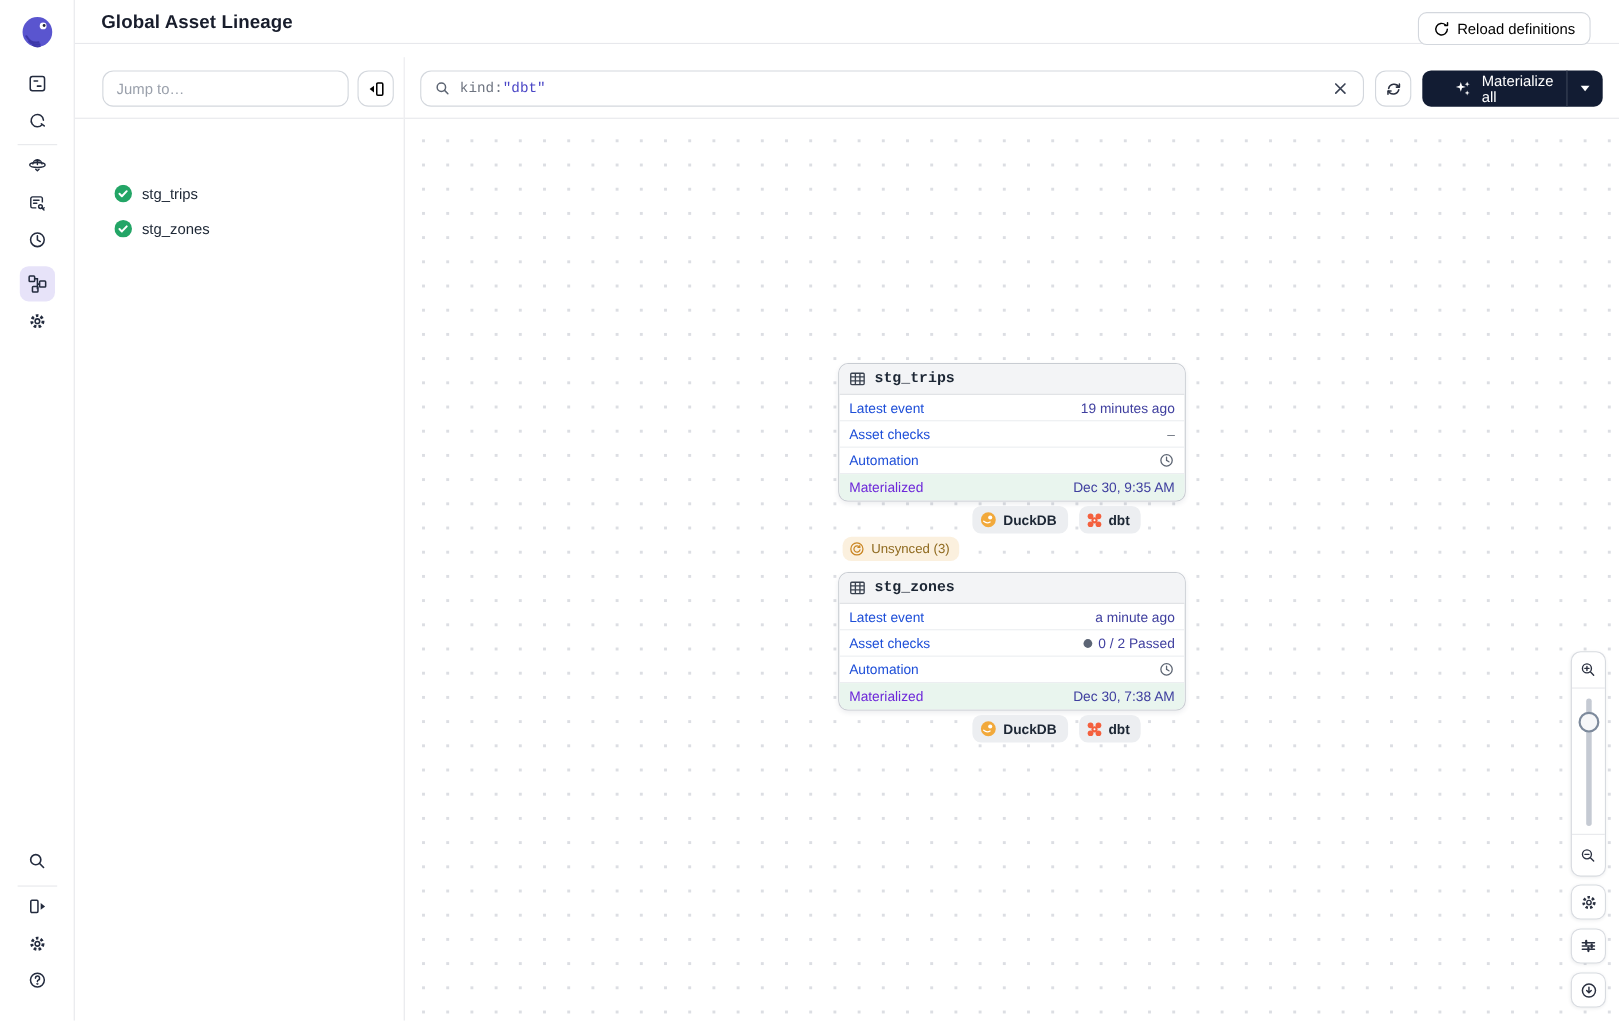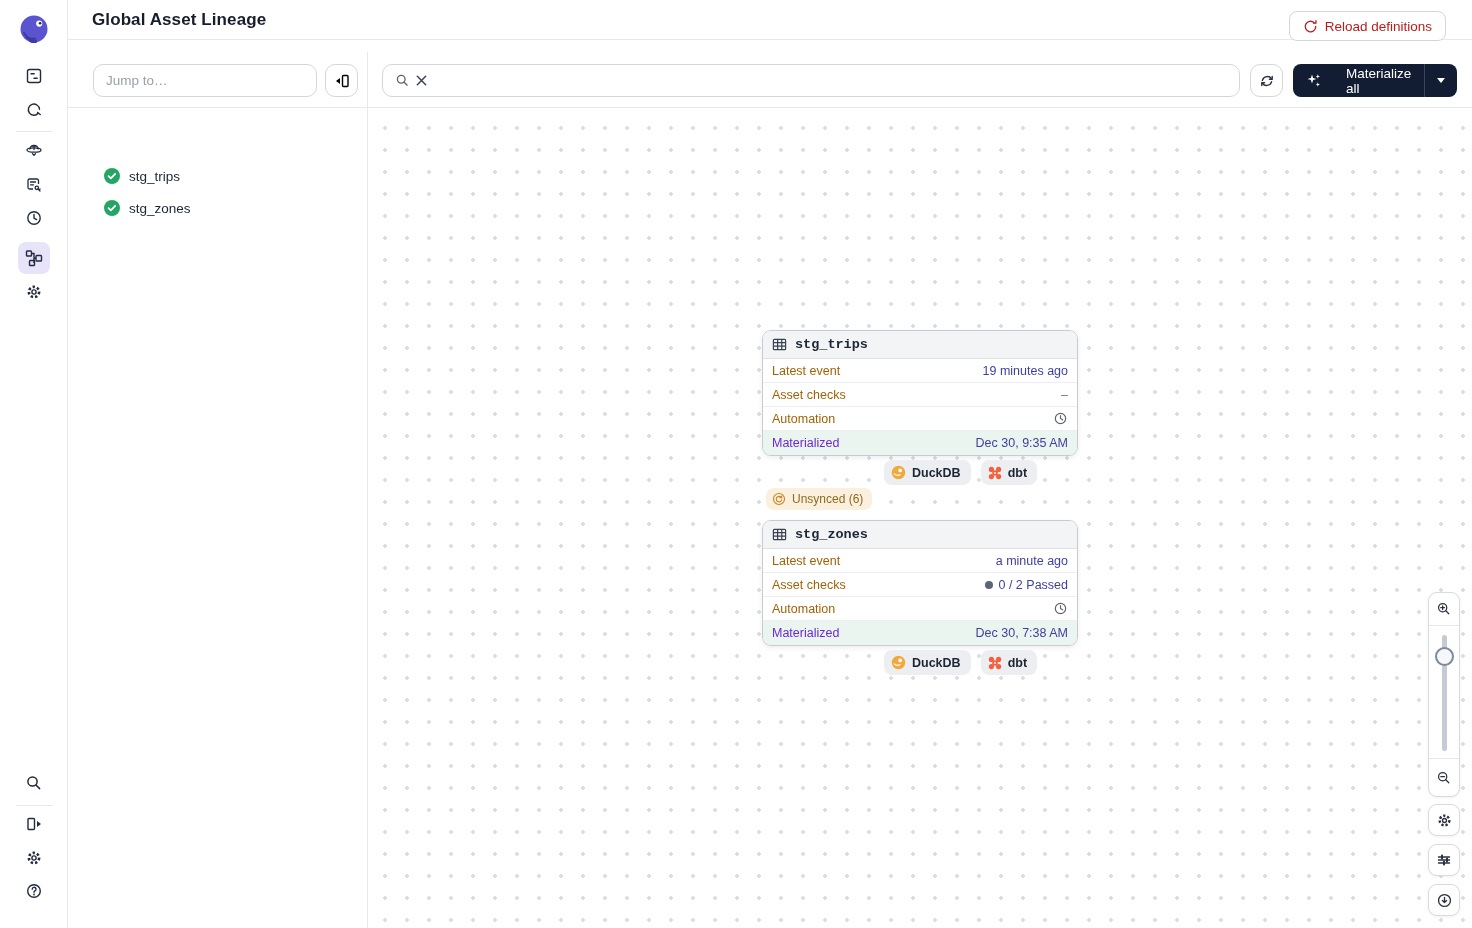--- a/index.html
+++ b/index.html
@@ -18,21 +18,21 @@
   .rail-btn.active { background:#e7e3f9; }
   .rail-div { position:absolute; left:16px; width:36px; height:1px; background:#e7e8ec; }
   .logo { position:absolute; left:16px; top:12px; width:36px; height:36px; }
 
   
   .header { position:absolute; left:68px; top:0; width:1404px; height:40px; background:#fff;
             border-bottom:1px solid #e7e8ec; display:flex; align-items:center; z-index:20; }
   .header h1 { font-size:17px; font-weight:700; color:#181d2c; margin-left:24px; letter-spacing:.1px; }
   .reload-btn { position:absolute; right:26px; top:11px; height:30px; display:flex; align-items:center;
                 gap:7px; padding:0 13px; border:1px solid #d3d7dd; border-radius:8px; background:#fff;
-                font-size:13.5px; color:#b91c1c; cursor:pointer; }
+                font-size:13.5px; color:#000000; cursor:pointer; }
 
   
   .panel { position:absolute; left:68px; top:52px; width:300px; height:876px; background:#fff;
            border-right:1px solid #e7e8ec; z-index:10; }
   .panel-toolbar { position:absolute; left:0; top:0; width:100%; height:56px; border-bottom:1px solid #e7e8ec; }
   .jump-input { position:absolute; left:25px; top:12px; width:224px; height:33px; border:1px solid #d3d7dd;
                 border-radius:10px; padding:0 12px; font-size:13.5px; color:#1c2634; outline:none; background:#fff; }
   .jump-input::placeholder { color:#9aa0ab; }
   .collapse-btn { position:absolute; left:257px; top:12px; width:33px; height:33px; border:1px solid #d3d7dd;
                   border-radius:10px; background:#fff; display:flex; align-items:center; justify-content:center; cursor:pointer; }
@@ -48,40 +48,40 @@
   .query-text { font-family:"Liberation Mono","DejaVu Sans Mono",monospace; font-size:13px; margin-left:8px; flex:1;
                 display:flex; }
   .query-key { color:#6e7480; }
   .query-val { color:#4a46c6; }
   .clear-x { width:22px; height:22px; display:flex; align-items:center; justify-content:center;
              color:#3a4254; cursor:pointer; font-size:15px; }
   .refresh-btn { position:absolute; left:882px; top:12px; width:33px; height:33px; border:1px solid #d3d7dd;
                  border-radius:10px; background:#fff; display:flex; align-items:center; justify-content:center; cursor:pointer; }
   .mat-btn { position:absolute; left:925px; top:12px; width:164px; height:33px; background:#121c33; border-radius:8px;
              display:flex; align-items:center; color:#fff; cursor:pointer; }
-  .mat-main { flex:1; display:flex; align-items:center; gap:24px; padding-left:13px; font-size:13.5px; font-weight:500; }
+  .mat-main { flex:1; display:flex; align-items:center; gap:9px; padding-left:29px; font-size:13.5px; font-weight:500; }
   .mat-sep { width:1px; height:33px; background:#3b4458; }
   .mat-caret { width:32px; display:flex; align-items:center; justify-content:center; }
   .caret-down { width:0; height:0; border-left:4.5px solid transparent; border-right:4.5px solid transparent;
                 border-top:5px solid #fff; }
 
   .viewport { position:absolute; left:0; top:56px; width:1104px; height:820px; overflow:hidden;
               background-image: radial-gradient(circle, #dcdee3 1.6px, transparent 1.7px);
               background-size: 22px 22px; background-position: 6px 9px; }
 
   
   .card { position:absolute; width:316px; background:#fff; border:1px solid #c8ccd2; border-radius:9px;
           box-shadow:0 2px 5px rgba(30,40,60,.08); overflow:hidden; cursor:pointer; }
   .card-header { height:28px; background:#f3f4f6; border-bottom:1px solid #dfe1e5; display:flex; align-items:center;
                  gap:8px; padding:0 9px; }
   .card-name { font-family:"Liberation Mono","DejaVu Sans Mono",monospace; font-size:13.5px; font-weight:700; color:#1c2634; }
   .card-row { height:24px; display:flex; align-items:center; justify-content:space-between; padding:0 9px;
               border-bottom:1px solid #eceef1; font-size:12.5px; }
   .card-row:last-child { border-bottom:none; }
-  .row-lbl { color:#a16207; }
+  .row-lbl { color:#1d4ed8; }
   .row-val { color:#3f3f9f; display:flex; align-items:center; gap:6px; }
   .row-val.muted { color:#6e7480; }
   .row-materialized { background:#e9f5ee; }
   .row-materialized .row-lbl { color:#6d28d9; }
   .check-dot { width:8px; height:8px; border-radius:50%; background:#5c6575; display:inline-block; }
 
   .tags { position:absolute; display:flex; gap:10px; }
   .tag { height:25px; background:#eceef1; border-radius:8px; display:flex; align-items:center; gap:6px;
          padding:0 10px 0 7px; font-size:12.5px; font-weight:700; color:#1c2634; cursor:pointer; }
 
@@ -265,20 +265,24 @@
 <main class="canvas">
 
   <div class="canvas-toolbar">
     <div class="query-box">
       <span>
         <svg width="15" height="15" viewBox="0 0 18 18" fill="none" stroke="#5c6472" stroke-width="1.6">
           <circle cx="7.5" cy="7.5" r="4.6"></circle>
             <path d="M11 11l3.6 3.6" stroke-linecap="round"></path>
         </svg>
       </span>
+      <span class="query-text">
+        <span class="query-key">kind:</span>
+        <span class="query-val">"dbt"</span>
+      </span>
       <span class="clear-x">
         <svg width="13" height="13" viewBox="0 0 14 14" stroke="currentColor" stroke-width="1.6" stroke-linecap="round">
           <path d="M2.5 2.5l9 9M11.5 2.5l-9 9"></path>
         </svg>
       </span>
     </div>
 
     <button class="refresh-btn">
       <span>
         <svg width="16" height="16" viewBox="0 0 16 16" fill="none" stroke="#2a3040" stroke-width="1.4">
@@ -367,21 +371,21 @@
     </div>
 
     <div class="unsynced" style="left:398px; top:380px">
       <span>
         <svg width="14" height="14" viewBox="0 0 16 16" fill="none" stroke="#c98523" stroke-width="1.3">
           <circle cx="8" cy="8" r="6.3"></circle>
           <path d="M10.8 6.4A3.2 3.2 0 1 0 11.2 9" stroke-linecap="round"></path>
           <path d="M11 4.6v1.9H9.1" stroke-linecap="round" stroke-linejoin="round"></path>
         </svg>
       </span>
-      <span>Unsynced (6)</span>
+      <span>Unsynced (3)</span>
     </div>
 
     <div class="card" style="left:394px; top:412px">
       <div class="card-header">
         <span>
           <svg width="15" height="15" viewBox="0 0 16 16" fill="none" stroke="#39414f" stroke-width="1.3">
             <rect x="1.5" y="2.5" width="13" height="11" rx="1"></rect>
             <path d="M1.5 6h13M1.5 9.8h13M6 2.5v11M10.4 2.5v11"></path>
           </svg>
         </span>

